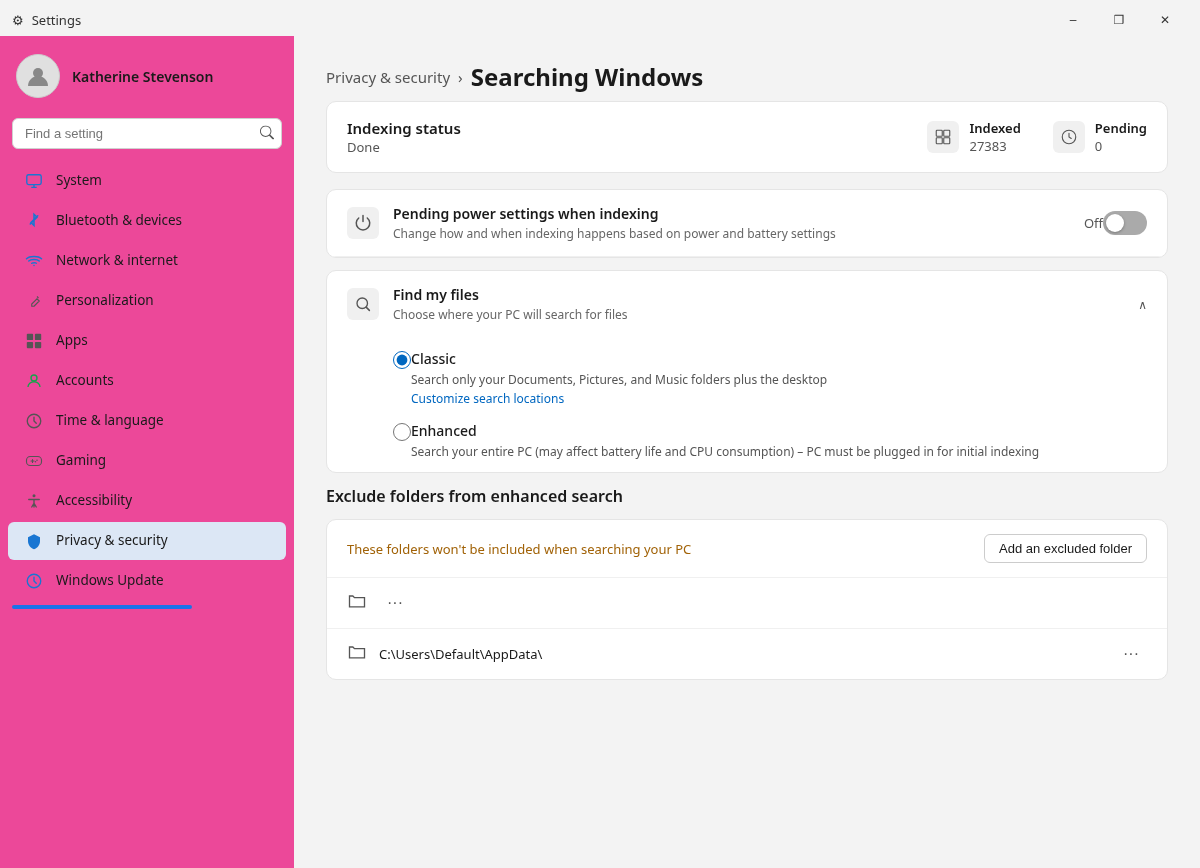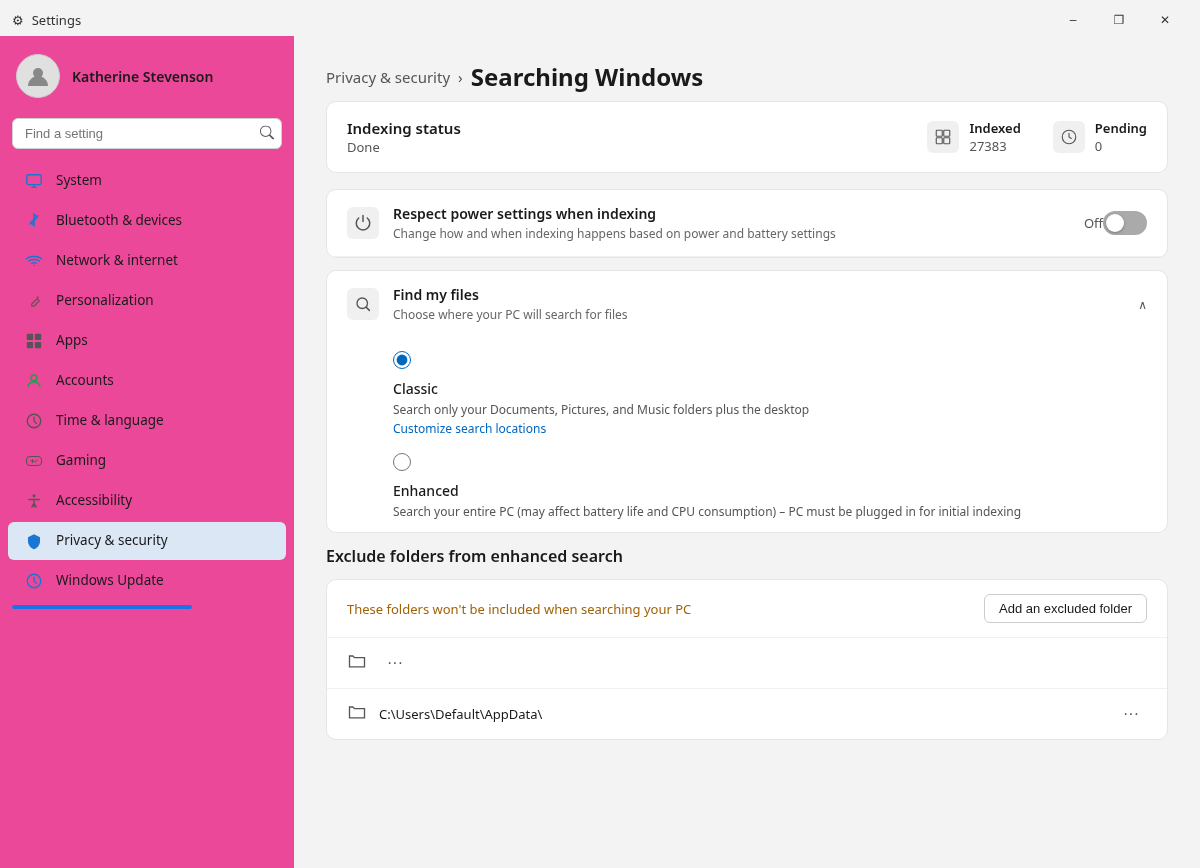--- a/index.html
+++ b/index.html
@@ -66,21 +66,21 @@
     .toggle-label-text { font-size: 13px; color: #555; }
     .toggle { width: 44px; height: 24px; border-radius: 12px; background: #aaa; border: none; cursor: pointer; position: relative; transition: background 0.2s; }
     .toggle.off { background: #aaa; }
     .toggle::after { content: ''; position: absolute; width: 18px; height: 18px; border-radius: 50%; background: white; top: 3px; left: 3px; transition: left 0.2s; box-shadow: 0 1px 3px rgba(0,0,0,0.3); }
     .toggle.off::after { left: 3px; }
 
     
     .radio-section { padding: 12px 20px 12px 66px; }
     .radio-option { margin-bottom: 14px; }
     .radio-option:last-child { margin-bottom: 0; }
-    .radio-label { display: flex; align-items: flex-start; gap: 10px; cursor: pointer; flex-direction: column; }
+    .radio-label { display: flex; align-items: flex-start; cursor: pointer; }
     .radio-input { width: 18px; height: 18px; accent-color: #0067c0; margin-top: 2px; flex-shrink: 0; }
     .radio-title { font-size: 14px; font-weight: 500; }
     .radio-desc { font-size: 12px; color: #555; margin-top: 3px; }
     .radio-link { font-size: 12px; color: #0067c0; text-decoration: none; cursor: pointer; }
 
     
     .exclude-title { font-size: 16px; font-weight: 600; margin-bottom: 12px; }
     .exclude-card { background: white; border-radius: 10px; border: 1px solid #e5e5e5; overflow: hidden; }
     .exclude-header-row { display: flex; align-items: center; justify-content: space-between; padding: 14px 20px; border-bottom: 1px solid #f0f0f0; }
     .exclude-desc { font-size: 13px; color: #a16207; }
@@ -298,21 +298,21 @@
 
       <div class="section-card">
         <div class="toggle-row">
           <div class="toggle-left">
             <div class="section-icon">
               <svg width="18" height="18" viewBox="0 0 24 24" fill="none">
                   <path d="M12 2v8M6.3 5.3A9 9 0 1 0 17.7 5.3" stroke="#555" stroke-width="2" stroke-linecap="round"></path>
                 </svg>
             </div>
             <div>
-              <div class="section-title">Respect power settings when indexing</div>
+              <div class="section-title">Pending power settings when indexing</div>
               <div class="section-subtitle">Change how and when indexing happens based on power and battery settings</div>
             </div>
           </div>
           <div class="toggle-right">
             <span class="toggle-label-text">Off</span>
             <button class="toggle off"></button>
           </div>
         </div>
       </div>
 

